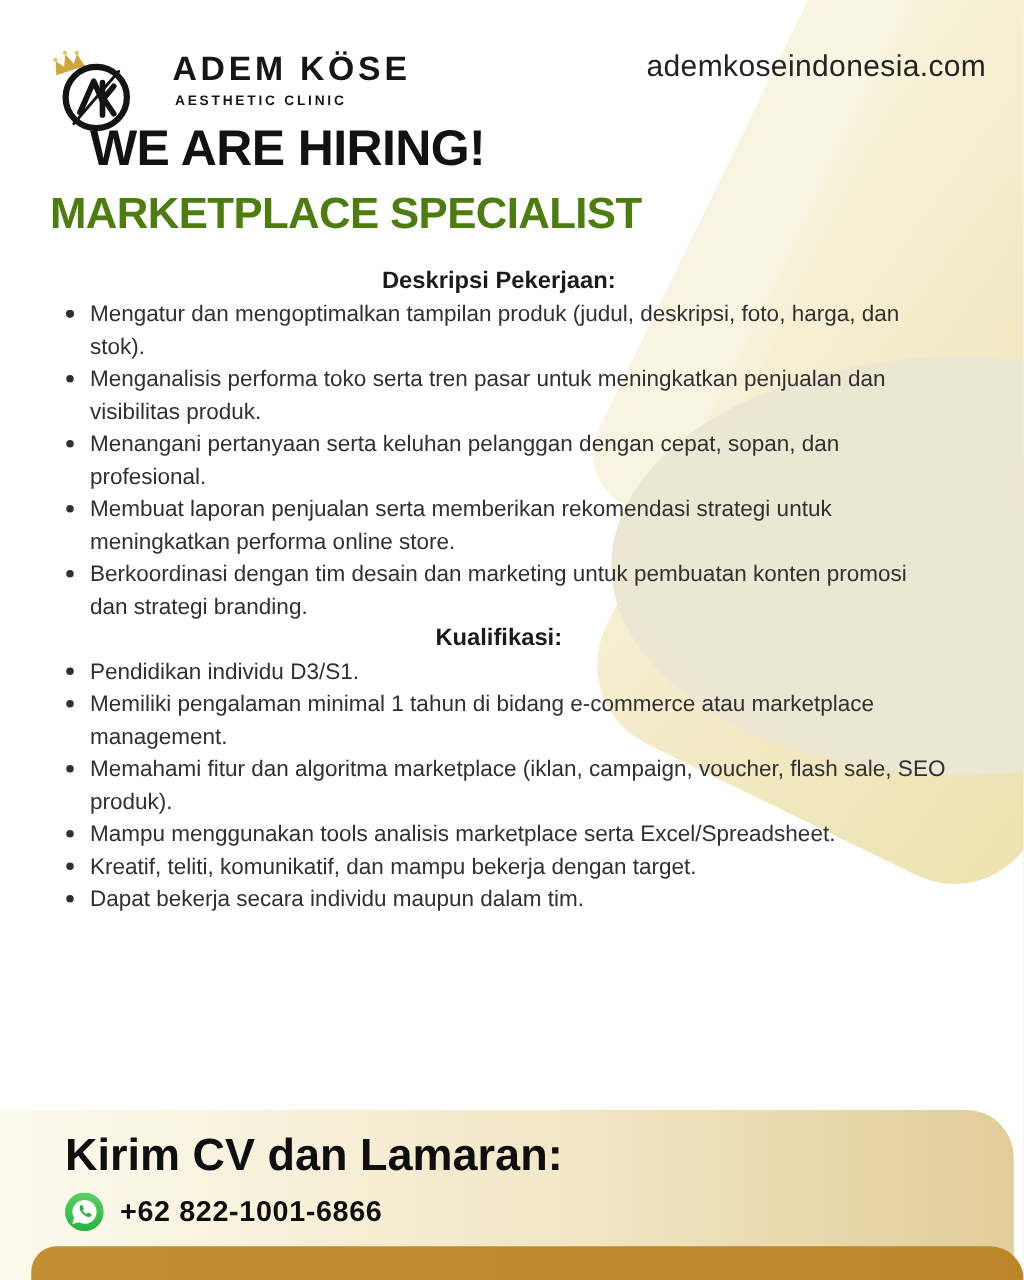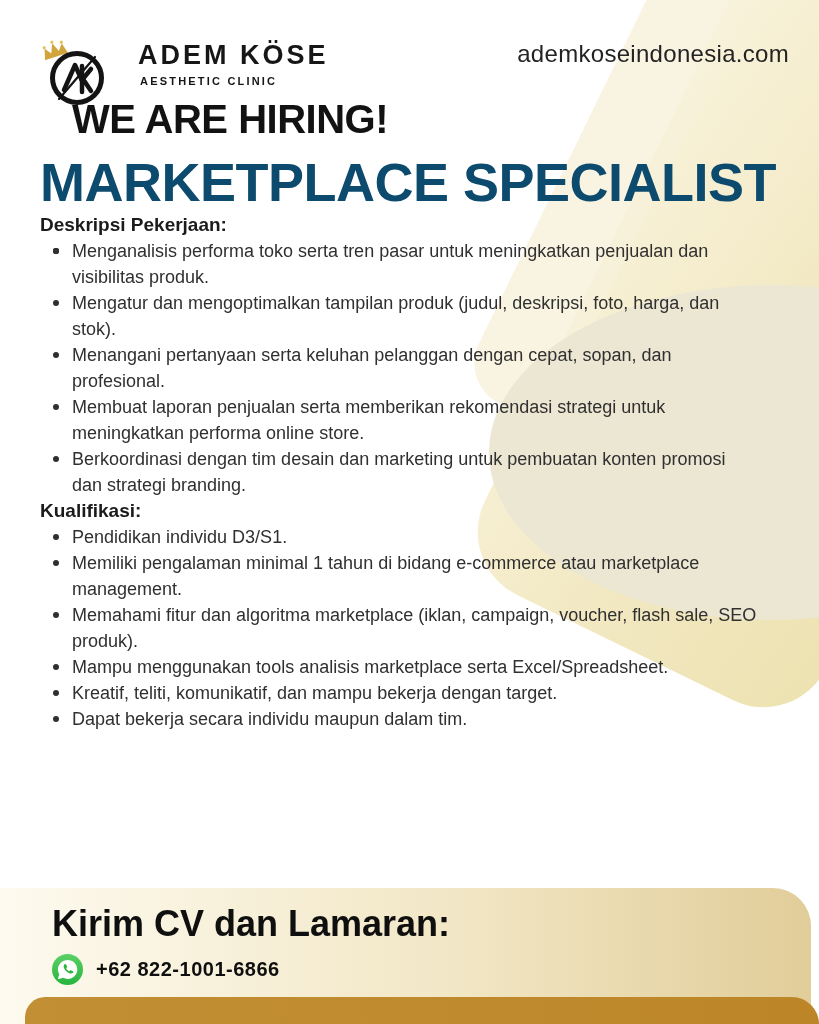--- a/index.html
+++ b/index.html
@@ -26,38 +26,38 @@
   }
   
   .header { position:absolute; top:28px; left:38px; display:flex; gap:24px; z-index:2;margin-top:12px; }
   .logo-svg { width:76px; height:66px; display:block; }
   .brand-name { font-size:27px; font-weight:700; letter-spacing:3px; color:#161616; white-space:nowrap; }
   .brand-sub { font-size:11px; font-weight:700; letter-spacing:2.2px; color:#161616; margin-top:4px; padding-left:2px; white-space:nowrap; }
   .website { position:absolute; top:40px; right:30px; font-size:24px; letter-spacing:.3px; color:#232323; z-index:2; }
   
   .hero { position:absolute; top:97px; left:40px; z-index:2; }
   .kicker { font-size:40px; line-height:44px; font-weight:800; letter-spacing:-.5px; color:#121212;margin-left:32px; }
-  .title  { font-size:54px; line-height:58px; font-weight:800; letter-spacing:-.5px; color:#0c4a6e; margin-top:12px; white-space:nowrap; }
+  .title  { font-size:35px; line-height:58px; font-weight:800; letter-spacing:-.5px; color:#4d7c0f; margin-top:1px; white-space:nowrap; }
   
   .content { position:absolute; top:212px; left:40px; width:718px; z-index:2; }
-  .sec-heading { font-size:19px; font-weight:700; color:#1b1b1b; line-height:26px; }
+  .sec-heading { font-size:19px; font-weight:700; color:#1b1b1b; line-height:26px;text-align:center; }
   ul.bullets { list-style:none; }
   .bullet-item { position:relative; padding-left:32px; font-size:18px; line-height:26px; color:#303030; }
   .dot { position:absolute; left:13px; top:10px; width:6px; height:6px; border-radius:50%; background:#303030; }
   
   .footer-panel {
     position:absolute; left:0; right:8px; top:888px; bottom:0;
     background:linear-gradient(90deg,#FDFAEF 0%,#F2E7C6 55%,#E1CD99 100%);
     border-top-right-radius:38px; z-index:3;
   }
   .footer-inner { padding:15px 0 0 52px; }
   .footer-heading { font-size:36px; font-weight:700; color:#0f0f0f; }
   .phone-row { display:flex; align-items:center; gap:13px; margin-top:9px; }
   .wa-svg { width:31px; height:31px; display:block; }
-  .phone { font-size:20px; font-weight:700; letter-spacing:.5px; color:#0f0f0f; }
+  .phone { font-size:23px; font-weight:700; letter-spacing:.5px; color:#0f0f0f; }
   .gold-band {
     position:absolute; left:25px; right:0; top:997px; bottom:0;
     background:linear-gradient(90deg,#C38F34 0%,#BC8628 100%);
     border-radius:48px 64px 0 0; z-index:4;
   }
 </style>
 </head>
 <body>
 
 <div class="page">
@@ -97,25 +97,25 @@
     <ul class="bullets">
 
     <li class="bullet-item">
         <span class="dot"></span>
       </li>
         <li class="bullet-item">
         <span class="dot"></span>
       </li>
         <li class="bullet-item">
         <span class="dot"></span>
-        <span>Menganalisis performa toko serta tren pasar untuk meningkatkan penjualan dan visibilitas produk.</span>
+        <span>Mengatur dan mengoptimalkan tampilan produk (judul, deskripsi, foto, harga, dan stok).</span>
       </li>
         <li class="bullet-item">
         <span class="dot"></span>
-        <span>Mengatur dan mengoptimalkan tampilan produk (judul, deskripsi, foto, harga, dan stok).</span>
+        <span>Menganalisis performa toko serta tren pasar untuk meningkatkan penjualan dan visibilitas produk.</span>
       </li>
         <li class="bullet-item">
         <span class="dot"></span>
         <span>Menangani pertanyaan serta keluhan pelanggan dengan cepat, sopan, dan profesional.</span>
       </li>
         <li class="bullet-item">
         <span class="dot"></span>
         <span>Membuat laporan penjualan serta memberikan rekomendasi strategi untuk meningkatkan performa online store.</span>
       </li>
         <li class="bullet-item">

